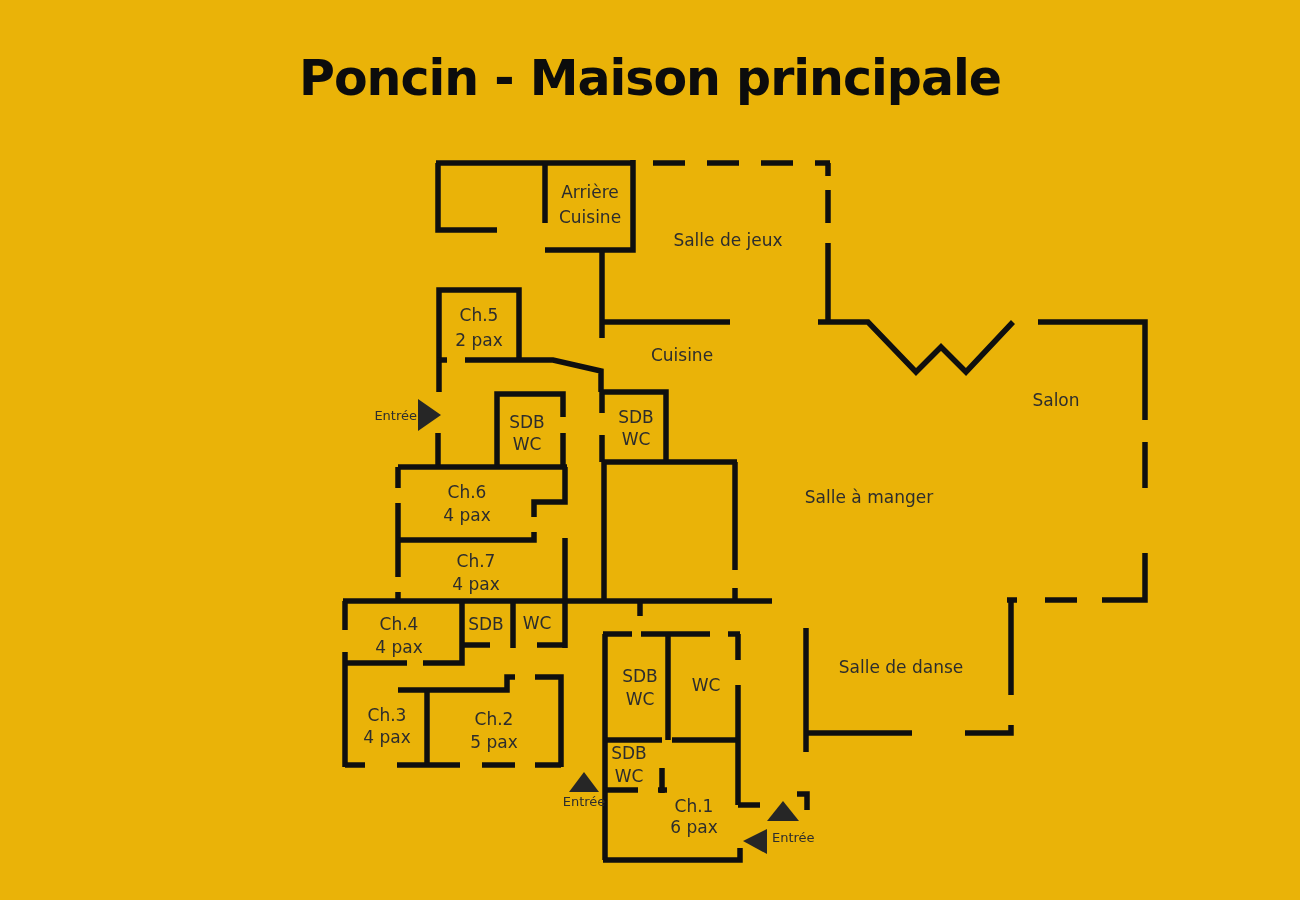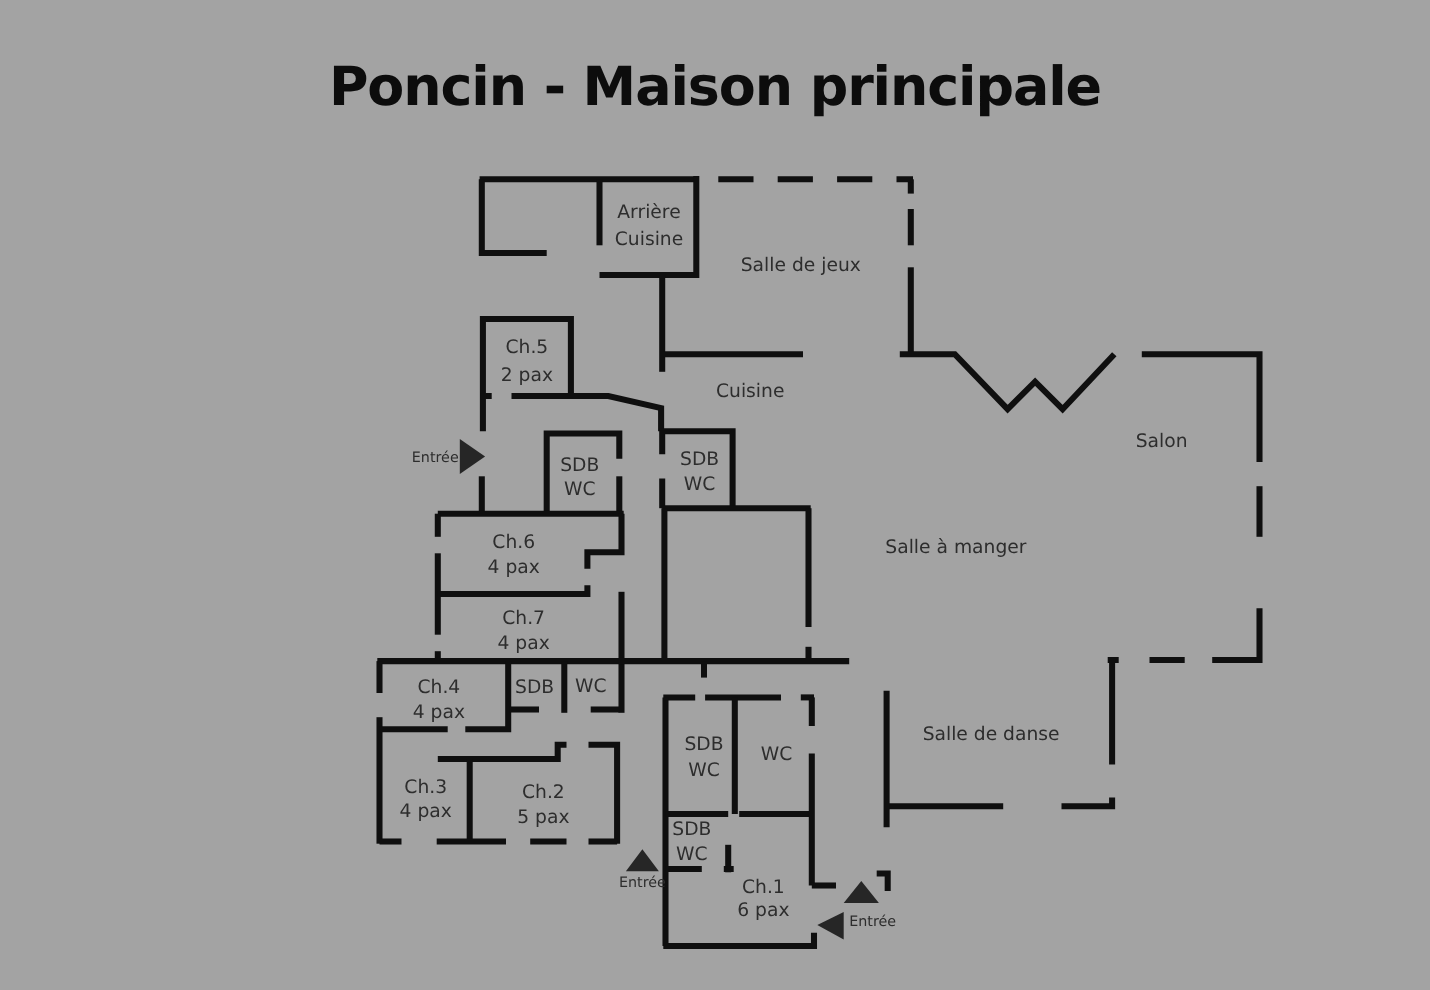--- a/index.html
+++ b/index.html
@@ -1,16 +1,16 @@
 <!DOCTYPE html>
 <html><head>
 <meta charset="utf-8">
 <style>
   html,body{margin:0;padding:0;background:#ffffff;}
-  .page{position:relative;width:1300px;height:900px;background:#a3a3a3;overflow:hidden;
+  .page{position:relative;width:1300px;height:900px;background:#eab308;overflow:hidden;
         font-family:"DejaVu Sans", sans-serif;}
   .title{position:absolute;top:50px;left:0;width:1300px;text-align:center;margin:0;
          font-size:49px;font-weight:700;letter-spacing:-1px;color:#0c0c0c;
          font-family:"DejaVu Sans", sans-serif;}
   svg{position:absolute;top:0;left:0;}
   svg text{font-family:"DejaVu Sans", sans-serif;}
 </style>
 </head>
 <body>
 

